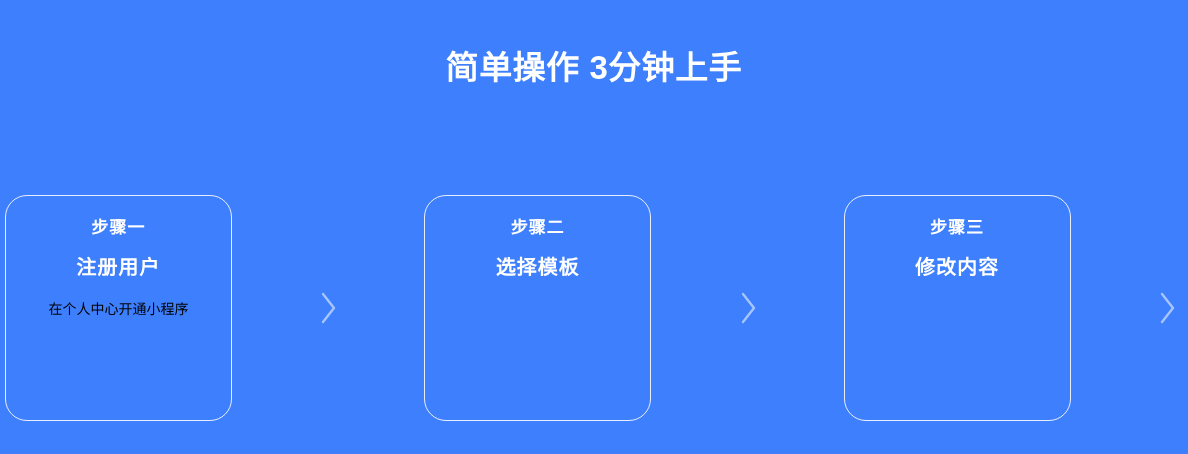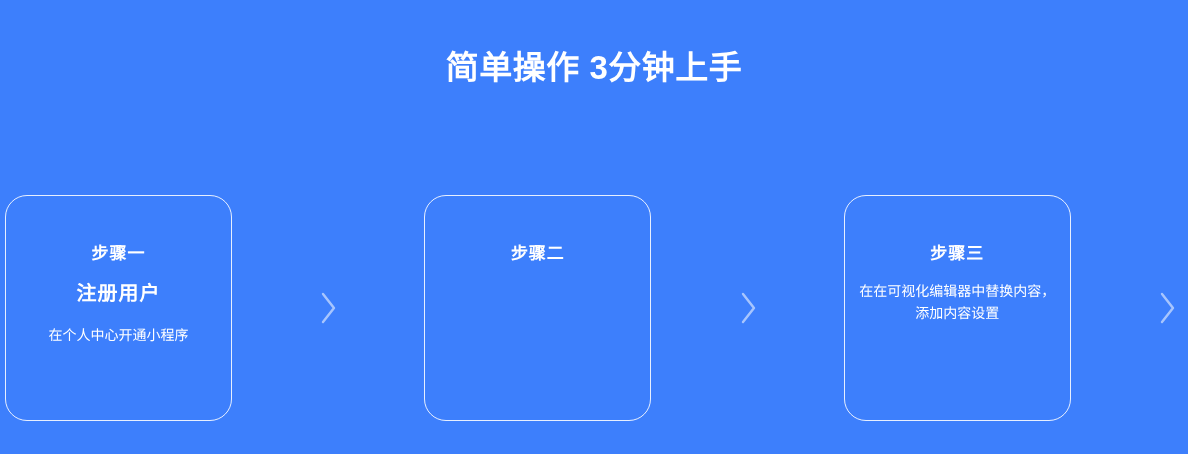--- a/index.html
+++ b/index.html
@@ -59,21 +59,21 @@
     width: 227px;
     height: 226px;
     flex: 0 0 227px;
     border: 1px solid rgba(255, 255, 255, 0.88);
     border-radius: 22px;
     background: transparent;
     display: flex;
     flex-direction: column;
     align-items: center;
     justify-content: flex-start;
-    padding: 46px 12px 0 12px;
+    padding: 20px 12px 0 12px;
     text-align: center;
   }
 
   .step-index {
     font-size: 17px;
     line-height: 24px;
     font-weight: bold;
     color: #ffffff;
     letter-spacing: 1px;
   }
@@ -85,21 +85,21 @@
     font-weight: bold;
     color: #ffffff;
     letter-spacing: 1px;
   }
 
   .step-desc {
     margin-top: 14px;
     font-size: 14px;
     line-height: 22px;
     font-weight: normal;
-    color: #ffffff;
+    color: #000000;
     max-width: 200px;
   }
 
   
   .step-arrow {
     flex: 0 0 32px;
     width: 32px;
     height: 42px;
     display: flex;
     align-items: center;
@@ -137,31 +137,32 @@
     </div>
 
     <div class="step-arrow">
       <svg viewBox="0 0 20 34" aria-hidden="true">
         <path d="M5 3 L16 17 L5 31"></path>
       </svg>
     </div>
 
     <div class="step-card">
       <div class="step-index">步骤二</div>
+      <div class="step-title">选择模板</div>
     </div>
 
     <div class="step-arrow">
       <svg viewBox="0 0 20 34" aria-hidden="true">
         <path d="M5 3 L16 17 L5 31"></path>
       </svg>
     </div>
 
     <div class="step-card">
       <div class="step-index">步骤三</div>
-      <div class="step-desc">在在可视化编辑器中替换内容，添加内容设置</div>
+      <div class="step-title">修改内容</div>
     </div>
 
     <div class="step-arrow">
       <svg viewBox="0 0 20 34" aria-hidden="true">
         <path d="M5 3 L16 17 L5 31"></path>
       </svg>
     </div>
 
 
   </div>

